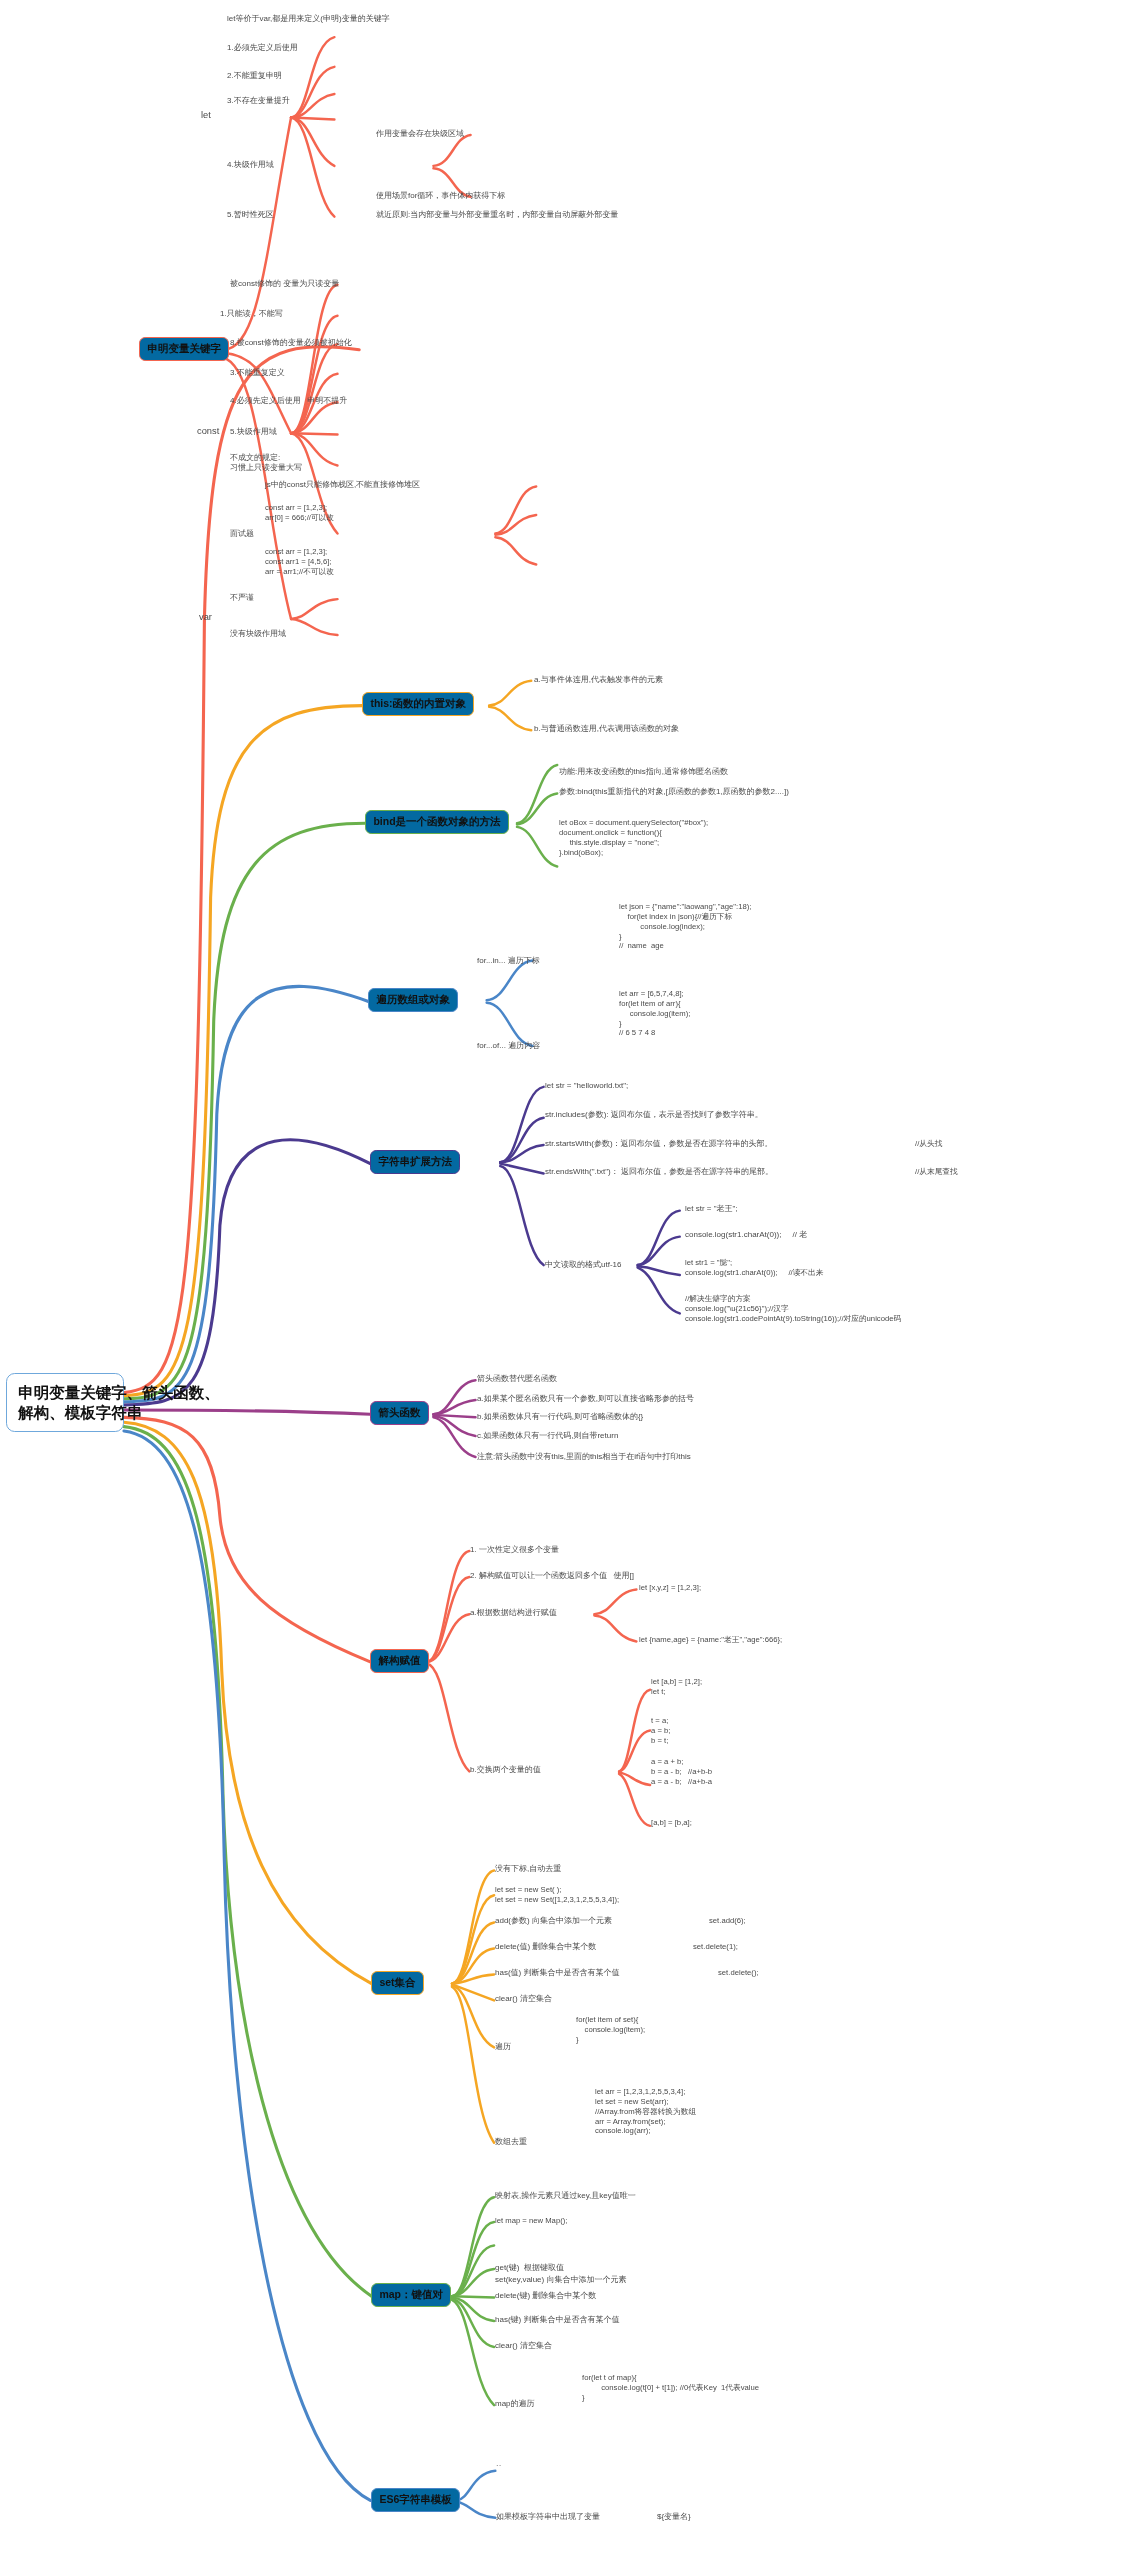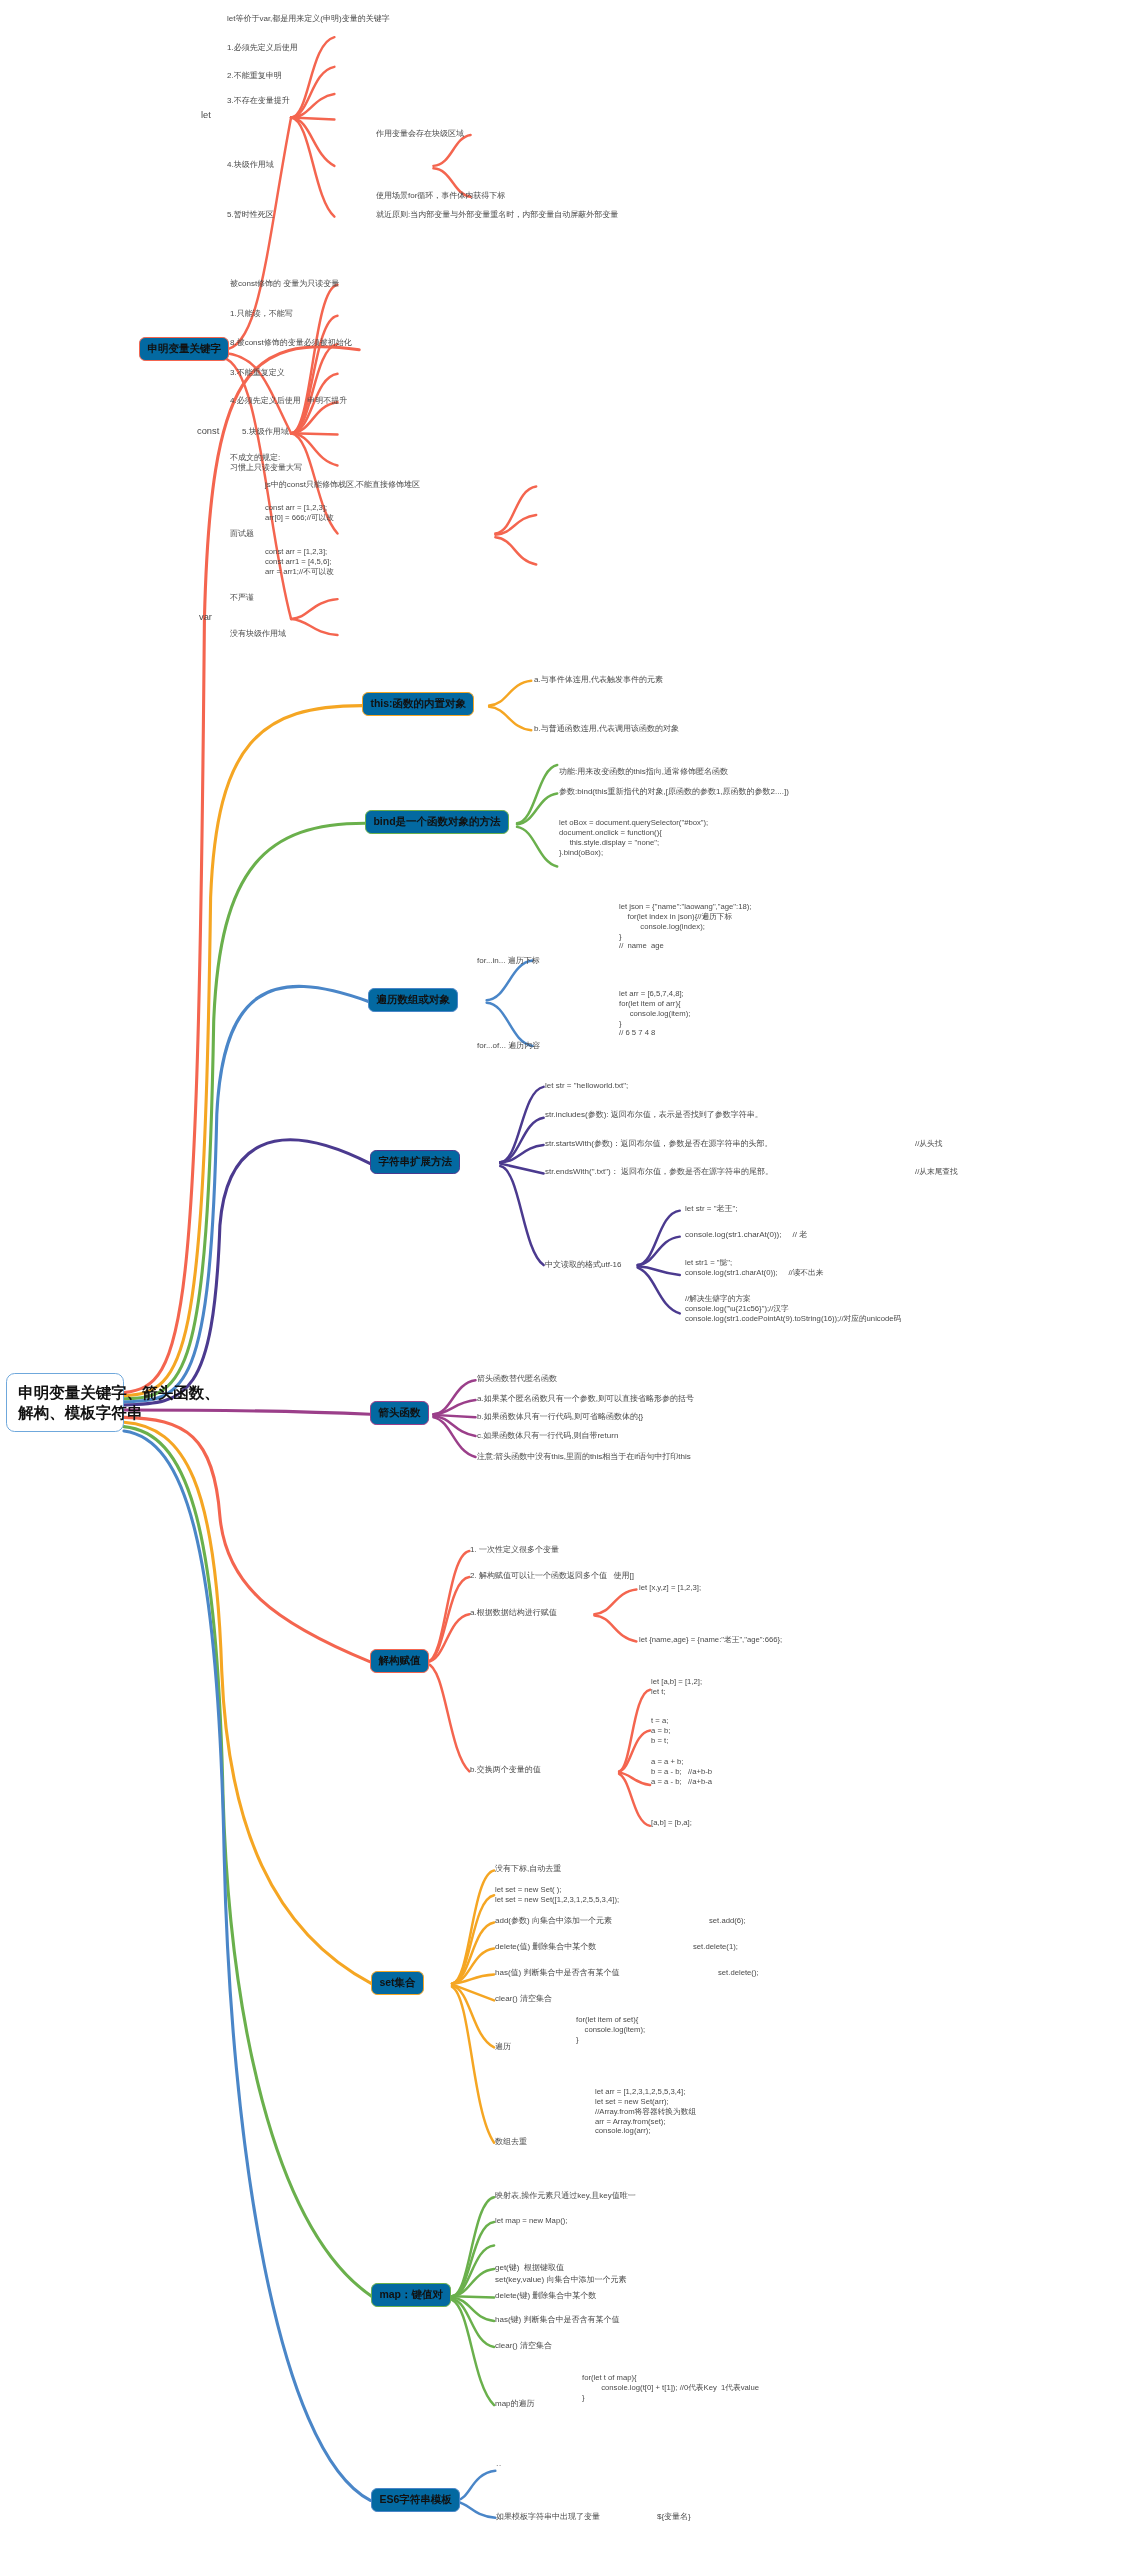--- a/index.html
+++ b/index.html
@@ -141,25 +141,25 @@
   <div class="node leaf" style="left:227px;top:71px;">2.不能重复申明</div>
   <div class="node leaf" style="left:227px;top:96px;">3.不存在变量提升</div>
   <div class="node leaf" style="left:227px;top:160px;">4.块级作用域</div>
   <div class="node leaf" style="left:376px;top:129px;">作用变量会存在块级区域</div>
   <div class="node leaf" style="left:376px;top:191px;">使用场景for循环，事件体内获得下标</div>
   <div class="node leaf" style="left:227px;top:210px;">5.暂时性死区</div>
   <div class="node leaf" style="left:376px;top:210px;">就近原则:当内部变量与外部变量重名时，内部变量自动屏蔽外部变量</div>
 
   <div class="node lvl2" style="left:197px;top:426px;">const</div>
   <div class="node leaf" style="left:230px;top:279px;">被const修饰的 变量为只读变量</div>
-  <div class="node leaf" style="left:230px;top:309px;">1.只能读，不能写</div>
+  <div class="node leaf" style="left:220px;top:309px;">1.只能读，不能写</div>
   <div class="node leaf" style="left:230px;top:338px;">8.被const修饰的变量必须被初始化</div>
   <div class="node leaf" style="left:230px;top:368px;">3.不能重复定义</div>
   <div class="node leaf" style="left:230px;top:396px;">4.必须先定义后使用   申明不提升</div>
-  <div class="node leaf" style="left:242px;top:427px;">5.块级作用域</div>
+  <div class="node leaf" style="left:230px;top:427px;">5.块级作用域</div>
   <div class="node leaf" style="left:230px;top:453px;">不成文的规定:
 习惯上只读变量大写</div>
   <div class="node leaf" style="left:230px;top:529px;">面试题</div>
   <div class="node leaf" style="left:265px;top:480px;">js中的const只能修饰栈区,不能直接修饰堆区</div>
   <div class="node leaf code" style="left:265px;top:503px;">const arr = [1,2,3];
 arr[0] = 666;//可以改</div>
   <div class="node leaf code" style="left:265px;top:547px;">const arr = [1,2,3];
 const arr1 = [4,5,6];
 arr = arr1;//不可以改</div>
 

